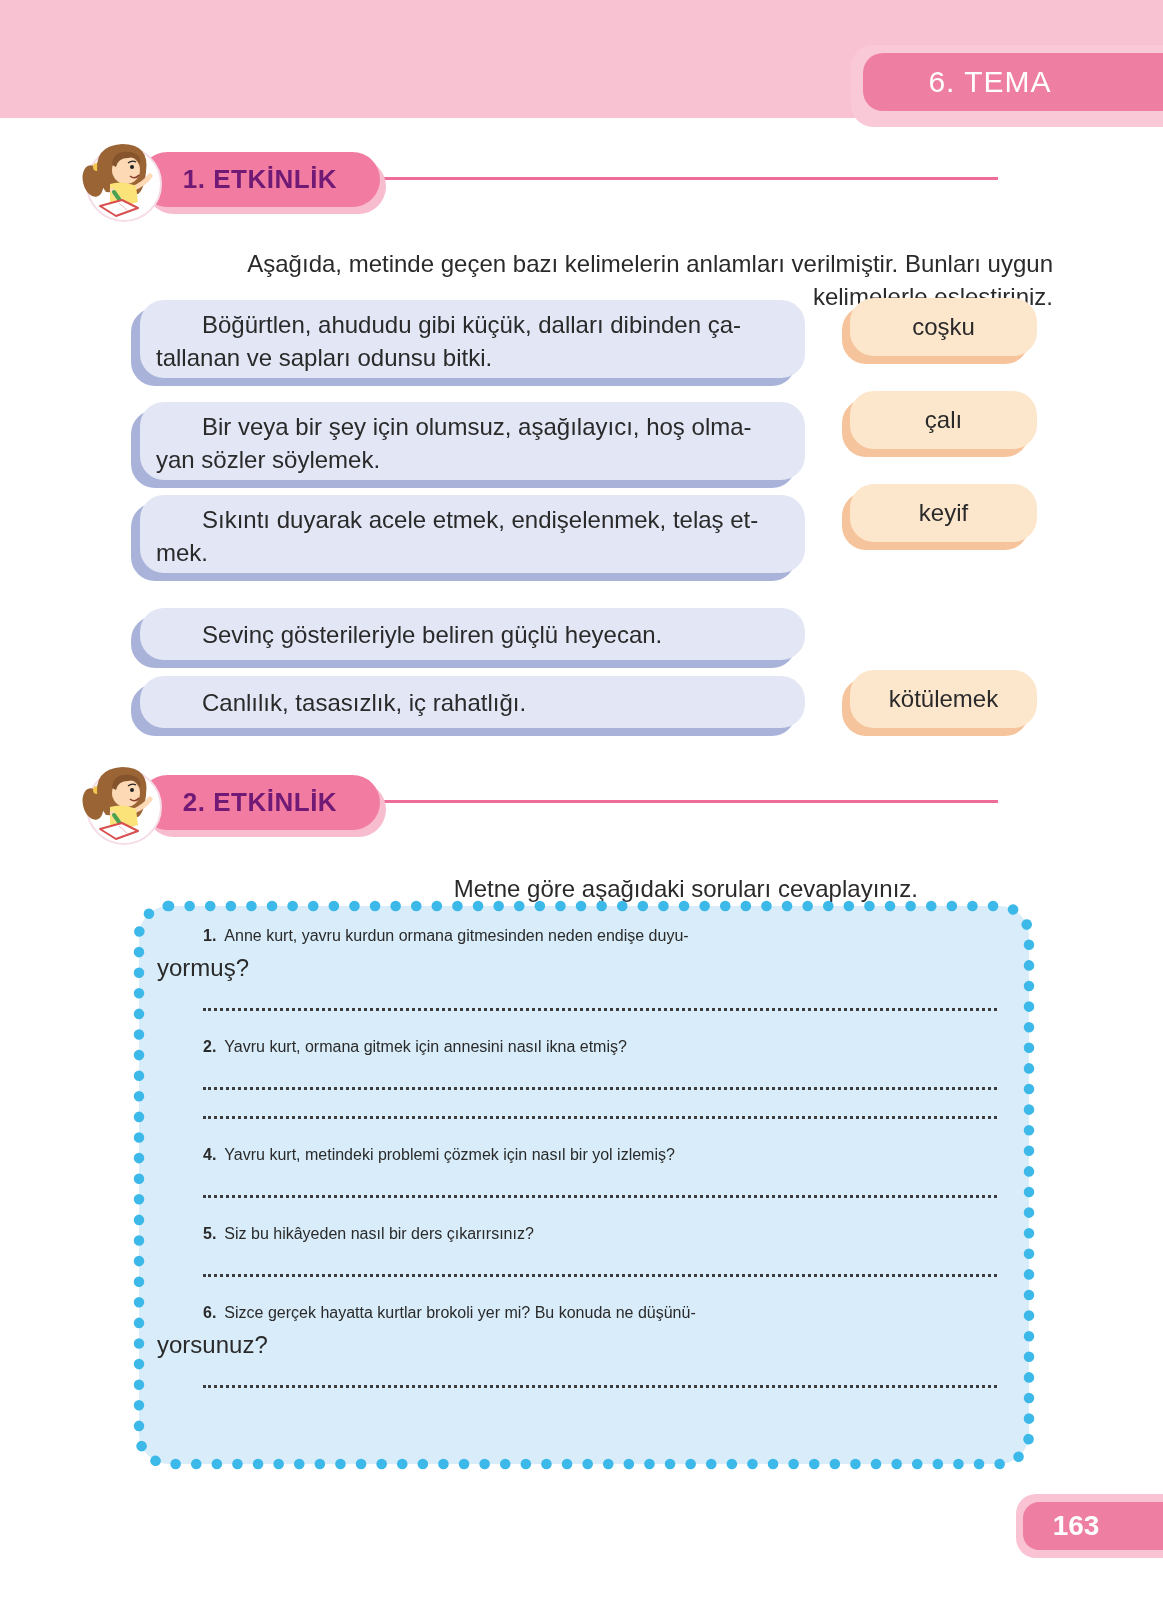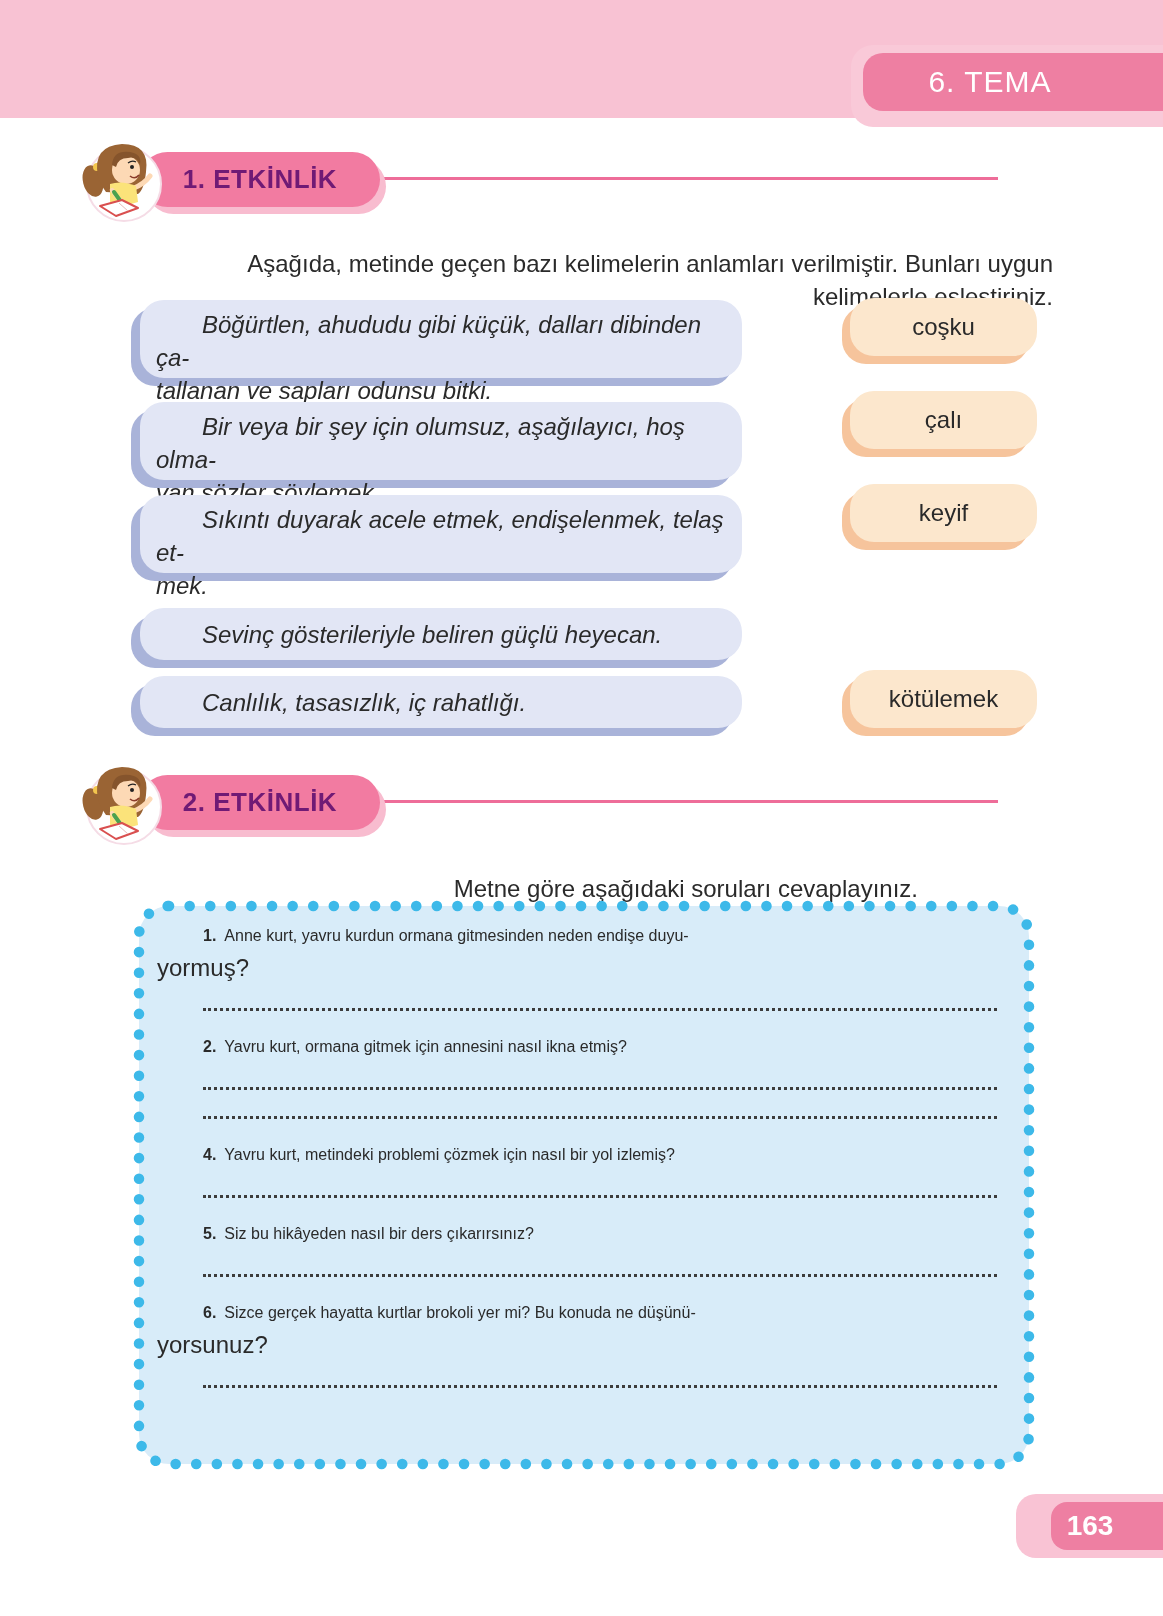--- a/index.html
+++ b/index.html
@@ -26,44 +26,44 @@
   .girl{position:absolute;left:80px;top:0;z-index:2;}
   #act1{top:134px;} #act2{top:757px;}
 
   
   .intro{position:absolute;left:138px;font-size:24px;line-height:33px;text-indent:46px;text-align:right;}
   #intro1{top:223px;width:915px;}
   #intro2{top:848px;width:780px;}
 
   
   .match{position:absolute;left:122px;top:290px;width:915px;height:452px;}
-  .def-box{position:absolute;left:18px;width:602px;box-sizing:border-box;
+  .def-box{position:absolute;left:18px;width:665px;box-sizing:border-box;
       background:#e2e6f5;border-radius:24px;box-shadow:-9px 8px 0 #a9b3d9;
-      padding:8px 8px 0 16px;font-size:24px;line-height:33px;font-style:italic;}
+      padding:8px 8px 0 16px;font-size:24px;line-height:33px;}
   .def-box .l1{text-indent:46px;}
   .def-box.single{display:flex;align-items:center;padding-top:0;}
   .def-box.single .l1{width:100%;}
   .word-box{position:absolute;left:728px;width:187px;height:58px;background:#fce7cd;
       border-radius:24px;box-shadow:-8px 8px 0 #f6c49c;display:flex;align-items:center;
       justify-content:center;font-size:24px;}
 
   
   .qbox{position:absolute;left:133px;top:900px;width:902px;height:570px;}
   .qbox-svg{position:absolute;left:0;top:0;}
   .qbox-content{position:absolute;left:0;top:0;right:0;padding:20px 32px 0 24px;}
   .q{margin:0;font-size:16px;line-height:32px;text-indent:46px;}
   .q-cont{margin:0;font-size:24px;line-height:32px;}
   .qn{font-weight:bold;}
   .qs{padding-left:8px;}
   .ans{height:6px;border-bottom:3px dotted #3c3c3c;margin:18px 6px 20px 46px;}
 
   
   .pagenum-outer{position:absolute;right:0;top:1494px;width:147px;height:64px;
       background:#f9c3d4;border-radius:20px 0 0 20px;}
-  .pagenum{position:absolute;right:0;top:1502px;width:112px;height:48px;background:#ee7fa2;
+  .pagenum{position:absolute;right:0;top:1502px;width:140px;height:48px;background:#ee7fa2;
       border-radius:16px 0 0 16px;color:#fff;font-size:28px;font-weight:bold;
       display:flex;align-items:center;justify-content:center;padding-right:34px;
       box-sizing:border-box;}
 </style>
 </head>
 <body>
 
 <div class="page">
 
   <div class="banner"></div>

